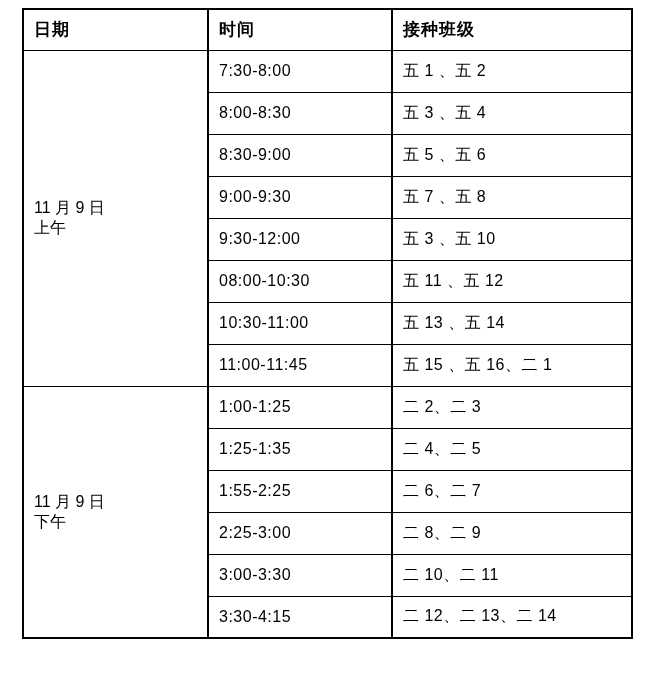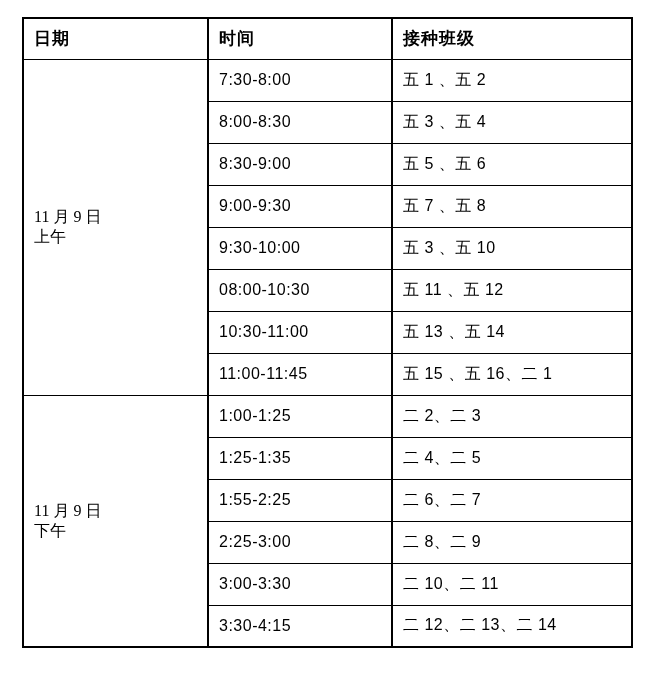--- a/index.html
+++ b/index.html
@@ -12,21 +12,21 @@
   .page {
     position: relative;
     width: 645px;
     height: 675px;
     background: #ffffff;
     overflow: hidden;
   }
   table.schedule {
     position: absolute;
     left: 22px;
-    top: 17px;
+    top: 8px;
     width: 609px;
     border-collapse: collapse;
     table-layout: fixed;
     border: 2px solid #000000;
     font-size: 16px;
     color: #000000;
   }
   table.schedule col.c1 { width: 185px; }
   table.schedule col.c2 { width: 184px; }
   table.schedule col.c3 { width: 240px; }
@@ -44,21 +44,21 @@
   table.schedule tbody tr { height: 42px; }
   table.schedule th {
     font-weight: bold;
     font-size: 17px;
     letter-spacing: 1px;
   }
   td.date-cell {
     text-align: center;
     padding: 0;
   }
-  td.date-cell .date-line { line-height: 20px; font-family: Liberation Serif, serif; }
+  td.date-cell .date-line { line-height: 20px; }
   td.date-cell .period-line { line-height: 20px; }
   td.time-cell { letter-spacing: 0.5px; margin-top: 8px; }
   td.class-cell { letter-spacing: 0.5px; margin-left: 7px; }
 </style>
 </head>
 <body>
 
 <div class="page">
   <table class="schedule">
     <colgroup>
@@ -89,21 +89,21 @@
       </tr>
       <tr>
         <td class="time-cell">8:30-9:00</td>
         <td class="class-cell">五 5 、五 6</td>
       </tr>
       <tr>
         <td class="time-cell">9:00-9:30</td>
         <td class="class-cell">五 7 、五 8</td>
       </tr>
       <tr>
-        <td class="time-cell">9:30-10:00</td>
+        <td class="time-cell">9:30-12:00</td>
         <td class="class-cell">五 3 、五 10</td>
       </tr>
       <tr>
         <td class="time-cell">08:00-10:30</td>
         <td class="class-cell">五 11 、五 12</td>
       </tr>
       <tr>
         <td class="time-cell">10:30-11:00</td>
         <td class="class-cell">五 13 、五 14</td>
       </tr>

